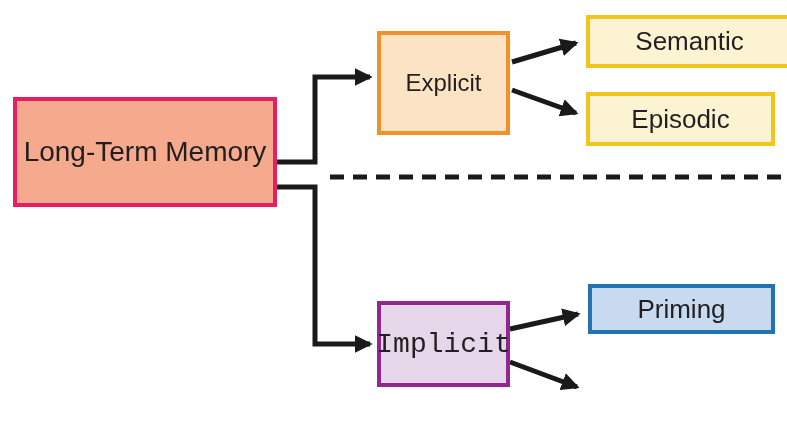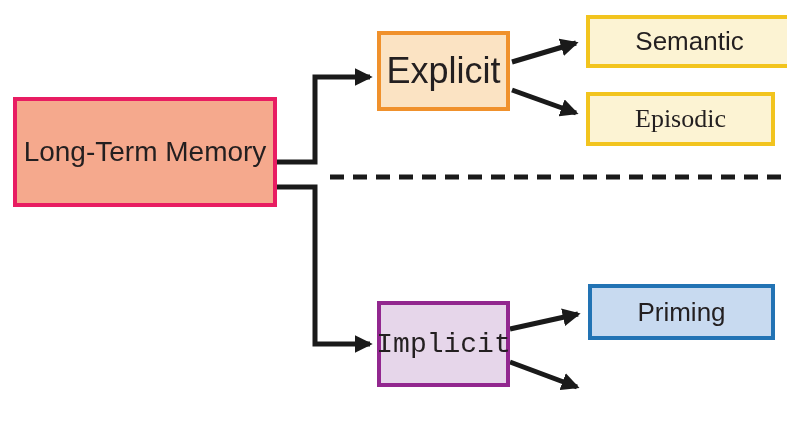--- a/index.html
+++ b/index.html
@@ -23,25 +23,25 @@
     align-items: center;
     justify-content: center;
     color: #231F20;
     border-style: solid;
     border-width: 4px;
     background: #eee;
     white-space: nowrap;
   }
   .node .lbl { display: block; }
   #node-root       { left: 13px;  top: 97px;  width: 264px; height: 110px; font-size: 28px; }
-  #node-explicit   { left: 377px; top: 31px;  width: 133px; height: 80px;  font-size: 36px; }
+  #node-explicit   { left: 377px; top: 31px;  width: 133px; height: 104px;  font-size: 24px; }
   #node-semantic   { left: 586px; top: 15px;  width: 207px; height: 53px;  font-size: 26px; }
   #node-episodic   { left: 586px; top: 92px;  width: 189px; height: 54px;  font-size: 26px; }
   #node-implicit   { left: 377px; top: 301px; width: 133px; height: 86px;  font-size: 28px; }
-  #node-priming    { left: 588px; top: 284px; width: 187px; height: 56px;  font-size: 26px; }
+  #node-priming    { left: 588px; top: 284px; width: 187px; height: 50px;  font-size: 26px; }
   #node-procedural { left: 585px; top: 364px; width: 190px; height: 50px;  font-size: 26px; }
 </style>
 </head>
 <body>
 
 <div id="canvas">
 
   <svg id="wires" viewBox="0 0 787 435" xmlns="http://www.w3.org/2000/svg" aria-hidden="true">
     <defs>
       <marker id="ah" viewBox="0 0 10 10" refX="8.5" refY="5" markerWidth="3.6" markerHeight="3.6" orient="auto">
@@ -69,21 +69,21 @@
   </div>
 
   <div class="node" id="node-explicit" style="background: rgb(251, 227, 195); border-color: rgb(240, 145, 44);">
     <span class="lbl">Explicit</span>
   </div>
 
   <div class="node" id="node-semantic" style="background: rgb(252, 243, 211); border-color: rgb(242, 196, 30);">
     <span class="lbl">Semantic</span>
   </div>
 
-  <div class="node" id="node-episodic" style="background: rgb(252, 243, 211); border-color: rgb(242, 196, 30); font-family: Liberation Serif, serif;">
+  <div class="node" id="node-episodic" style="background: rgb(252, 243, 211); border-color: rgb(242, 196, 30);">
     <span class="lbl">Episodic</span>
   </div>
 
   <div class="node" id="node-implicit" style="background: rgb(230, 214, 234); border-color: rgb(146, 39, 143); font-family: Liberation Mono, monospace;">
     <span class="lbl">Implicit</span>
   </div>
 
   <div class="node" id="node-priming" style="background: rgb(200, 218, 240); border-color: rgb(34, 115, 180);">
     <span class="lbl">Priming</span>
   </div>

